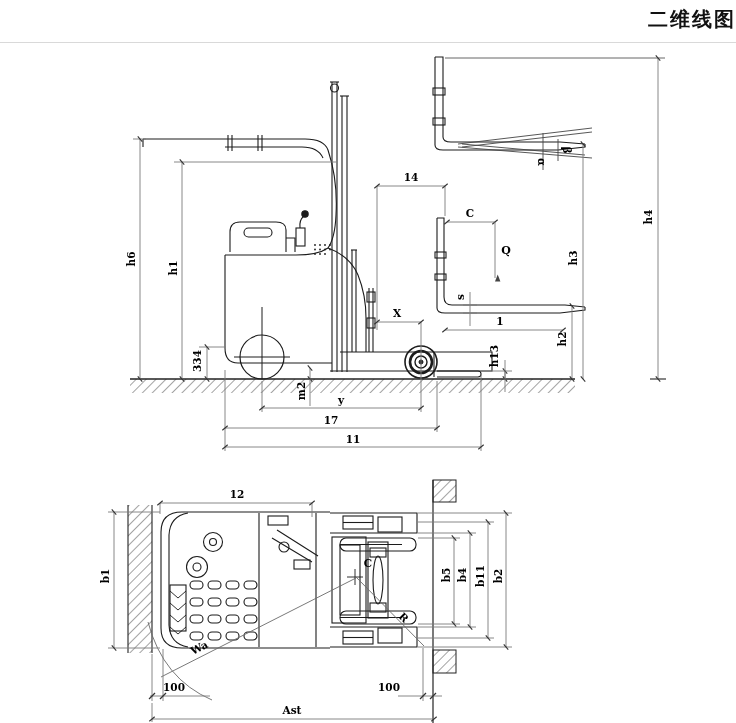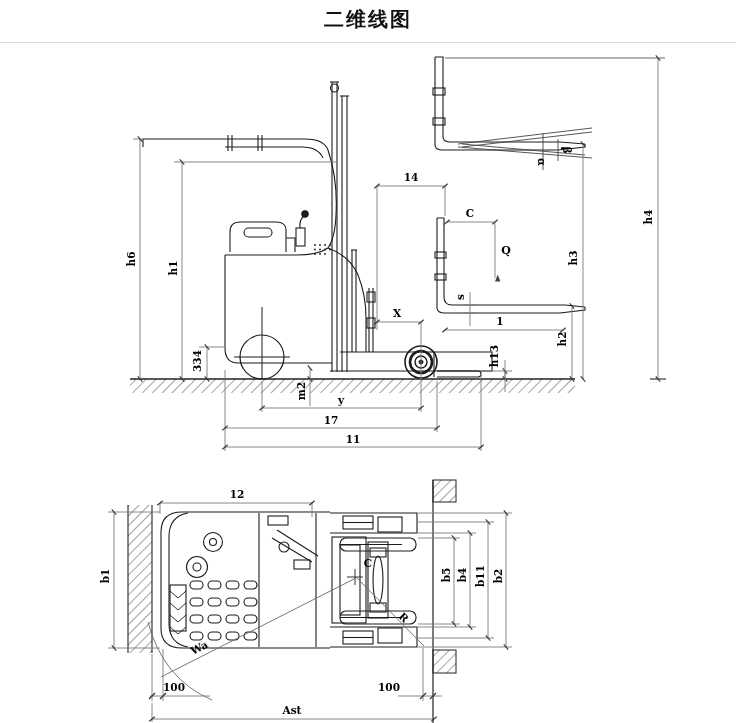--- a/index.html
+++ b/index.html
@@ -1,18 +1,18 @@
 <!DOCTYPE html>
 <html><head>
 <meta charset="utf-8">
 <style>
   html,body{margin:0;padding:0;background:#ffffff;}
   .canvas{position:relative;width:736px;height:723px;background:#fff;overflow:hidden;
           font-family:"DejaVu Serif",serif;}
-  .title{position:absolute;top:6px;left:0;width:100%;text-align:center;
+  .title{position:absolute;top:6px;left:0;width:100%;text-align:right;
          font-size:20px;font-weight:bold;color:#111;letter-spacing:2px;}
   .rule{position:absolute;top:42px;left:0;width:736px;height:0;border-top:1px solid #d9d9d9;}
   svg{position:absolute;top:0;left:0;}
   text{font-family:"DejaVu Serif",serif;font-size:10.5px;font-weight:bold;fill:#000;}
   .big{font-size:11px;}
 </style>
 </head>
 <body>
 
 <div class="canvas">

